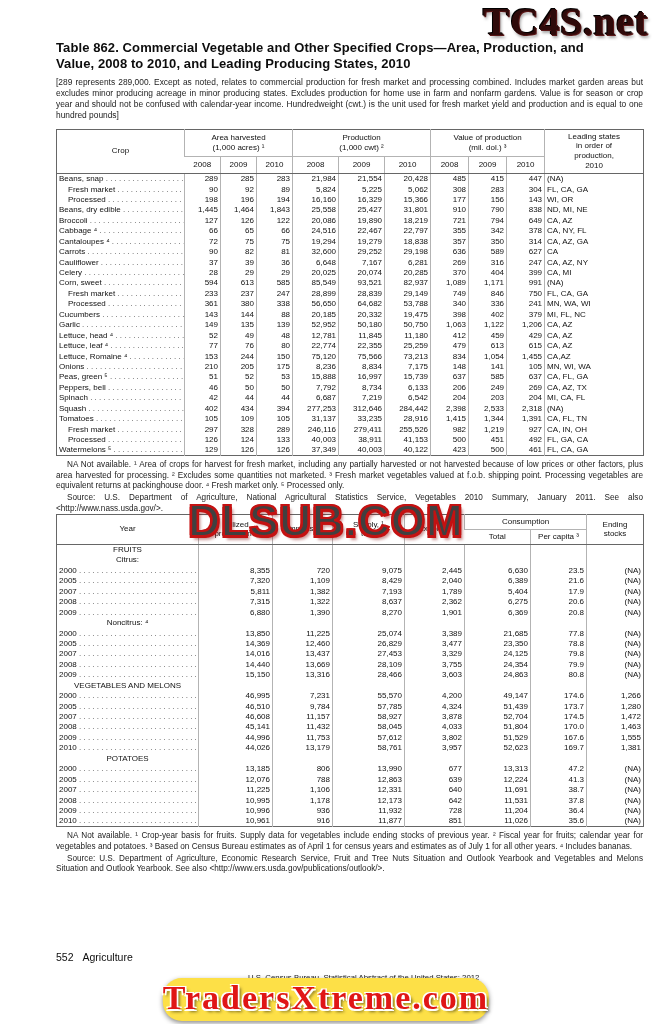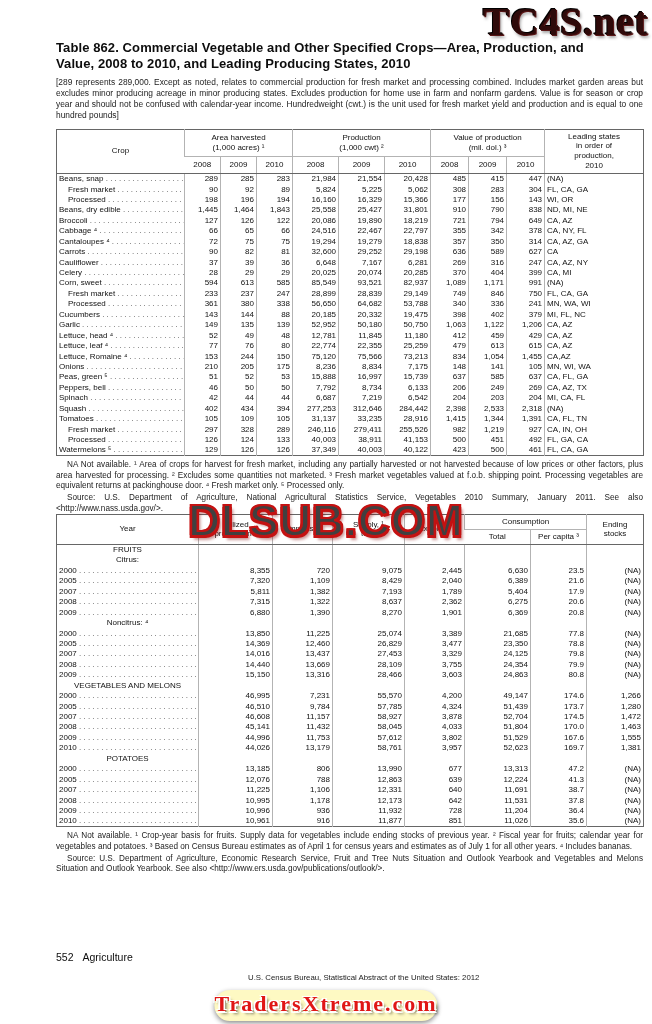--- a/index.html
+++ b/index.html
@@ -45,22 +45,22 @@
     text-shadow:1px 1px 0 #5a1616, -1px -1px 0 #000, 2px 3px 3px rgba(0,0,0,.35);
   }
   .wm-mid {
     top:496px; left:50%; transform:translateX(-50%);
     font-family:Liberation Sans, sans-serif; font-weight:bold; font-size:44px; letter-spacing:1px;
     color:#404040; -webkit-text-stroke:2px #c41212;
     text-shadow:-1.5px -1.5px 0 #c41212, 1.5px -1.5px 0 #c41212, -1.5px 1.5px 0 #c41212, 1.5px 1.5px 0 #c41212, 3px 4px 3px rgba(130,0,0,.4);
   }
   .wm-bottom {
     bottom:3px; left:50%; transform:translateX(-50%);
-    background:#fef9c3; border-radius:19px; padding:1px 0 4px;
-    font-family:"Liberation Serif","DejaVu Serif",serif; font-weight:bold; font-size:22px; letter-spacing:2px;
+    background:#fde047; border-radius:19px; padding:1px 0 4px;
+    font-family:"Liberation Serif","DejaVu Serif",serif; font-weight:bold; font-size:34px; letter-spacing:2px;
     color:#e01616;
     text-shadow:-1.5px -1.5px 0 #fff, 1.5px -1.5px 0 #fff, -1.5px 1.5px 0 #fff, 1.5px 1.5px 0 #fff, 3px 3px 3px rgba(0,0,0,.5);
     box-shadow:0 2px 5px rgba(0,0,0,.45);
   }
 </style>
 </head>
 <body>
 
 <div class="page">
 

